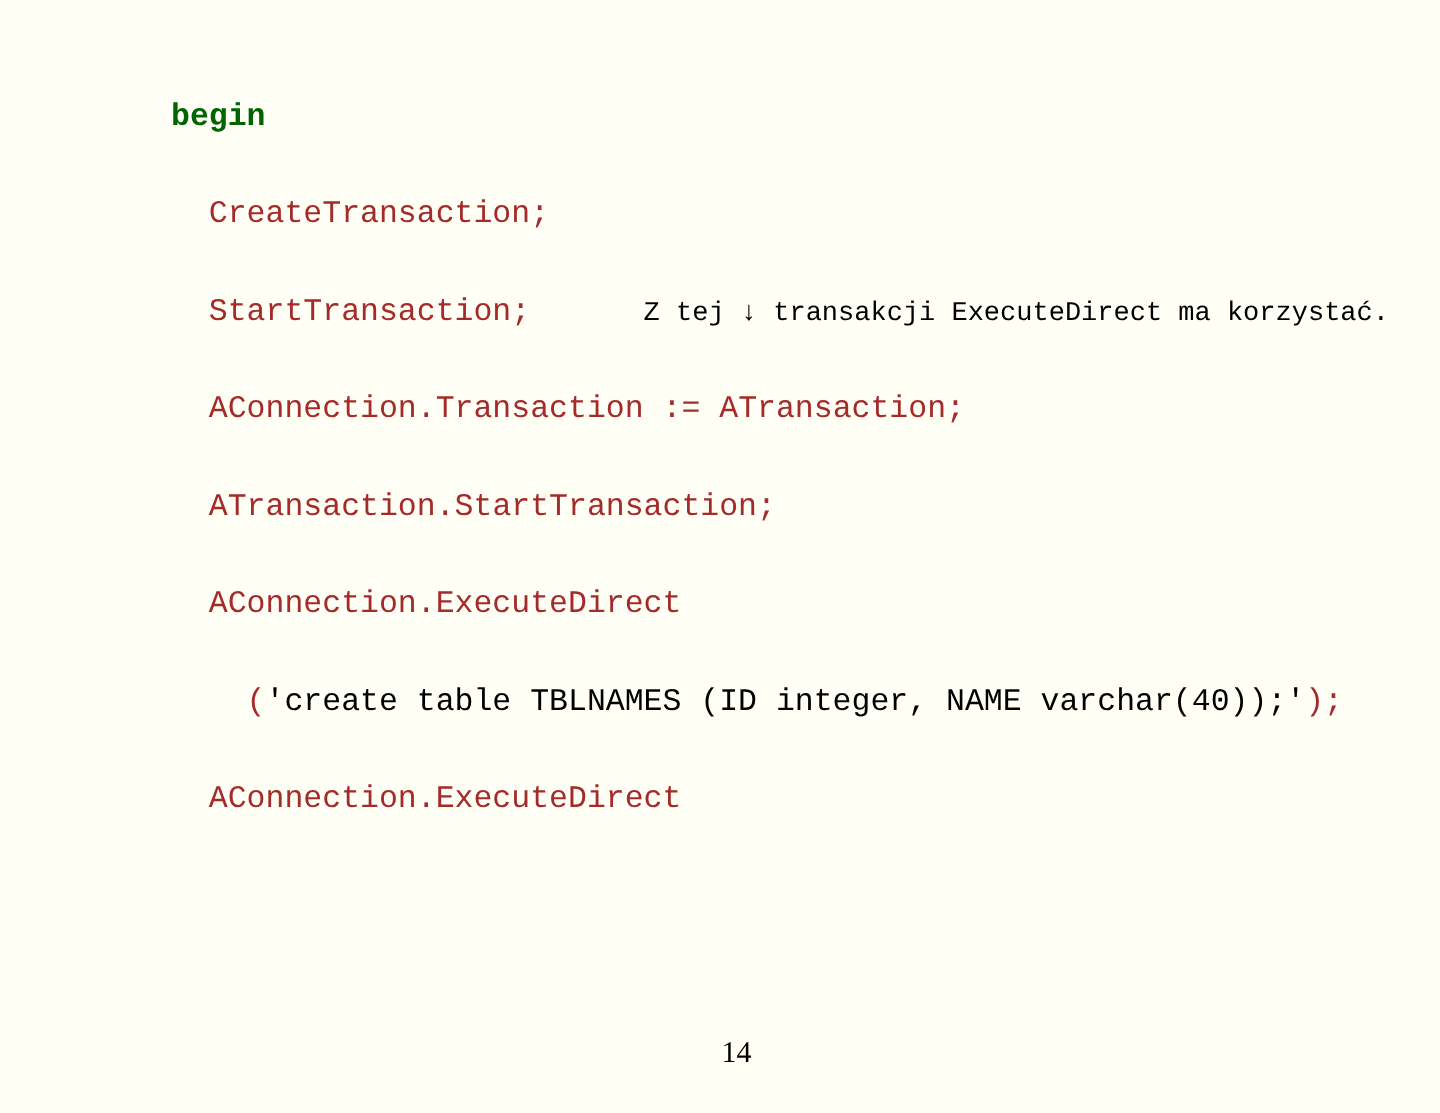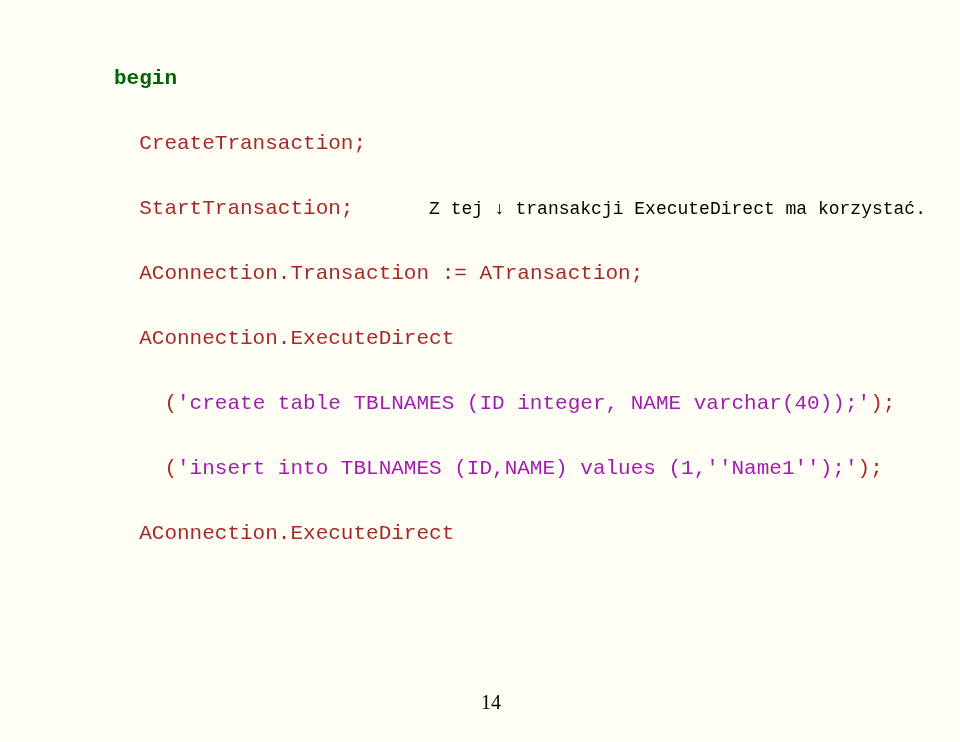--- a/index.html
+++ b/index.html
@@ -16,21 +16,21 @@
     padding: 30px 60px 20px 76px;
     position: relative;
     box-sizing: border-box;
     height: 100%;
   }
   .code {
     white-space: pre;
     color: #a52a2a;
   }
   .kw { color: #006400; font-weight: bold; }
-  .str { color: #a21caf; }
+  .str { color: #000000; }
   .comment {
     color: #000;
     font-family: Arial, Helvetica, sans-serif;
     font-size: 18px;
   }
   .comment-block {
     display: inline-block;
     vertical-align: baseline;
     font-family: Liberation Mono, monospace;
   }
@@ -49,23 +49,23 @@
 </style>
 </head>
 <body>
 
 <div class="page">
   <div class="code">
 <span class="line"><span class="kw">begin</span></span>
 <span class="line"><span>  CreateTransaction</span><span>;</span></span>
 <span class="line"><span>  StartTransaction</span><span>;</span>      <span class="comment comment-block">Z tej ↓ transakcji ExecuteDirect ma korzystać.</span></span>
 <span class="line"><span>  AConnection</span><span>.</span><span>Transaction</span><span> := </span><span>ATransaction</span><span>;</span></span>
+<span class="line"><span>  ATransaction</span><span>.</span><span>StartTransaction</span><span>;</span></span>
 <span class="line"><span>  AConnection</span><span>.</span><span>ExecuteDirect</span></span>
 <span class="line"><span>    (</span><span class="str">'create table TBLNAMES (ID integer, NAME varchar(40));'</span><span>);</span></span>
-<span class="line"><span>    (</span><span class="str">'insert into TBLNAMES (ID,NAME) values (1,''Name1'');'</span><span>);</span></span>
 <span class="line"><span>  AConnection</span><span>.</span><span>ExecuteDirect</span></span>
 
 
 
 
 
 
   </div>
   <div class="pagenum">14</div>
 </div>

